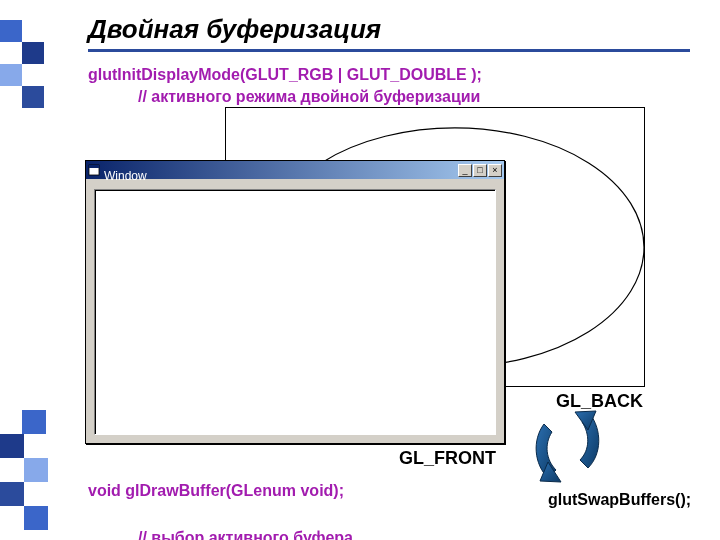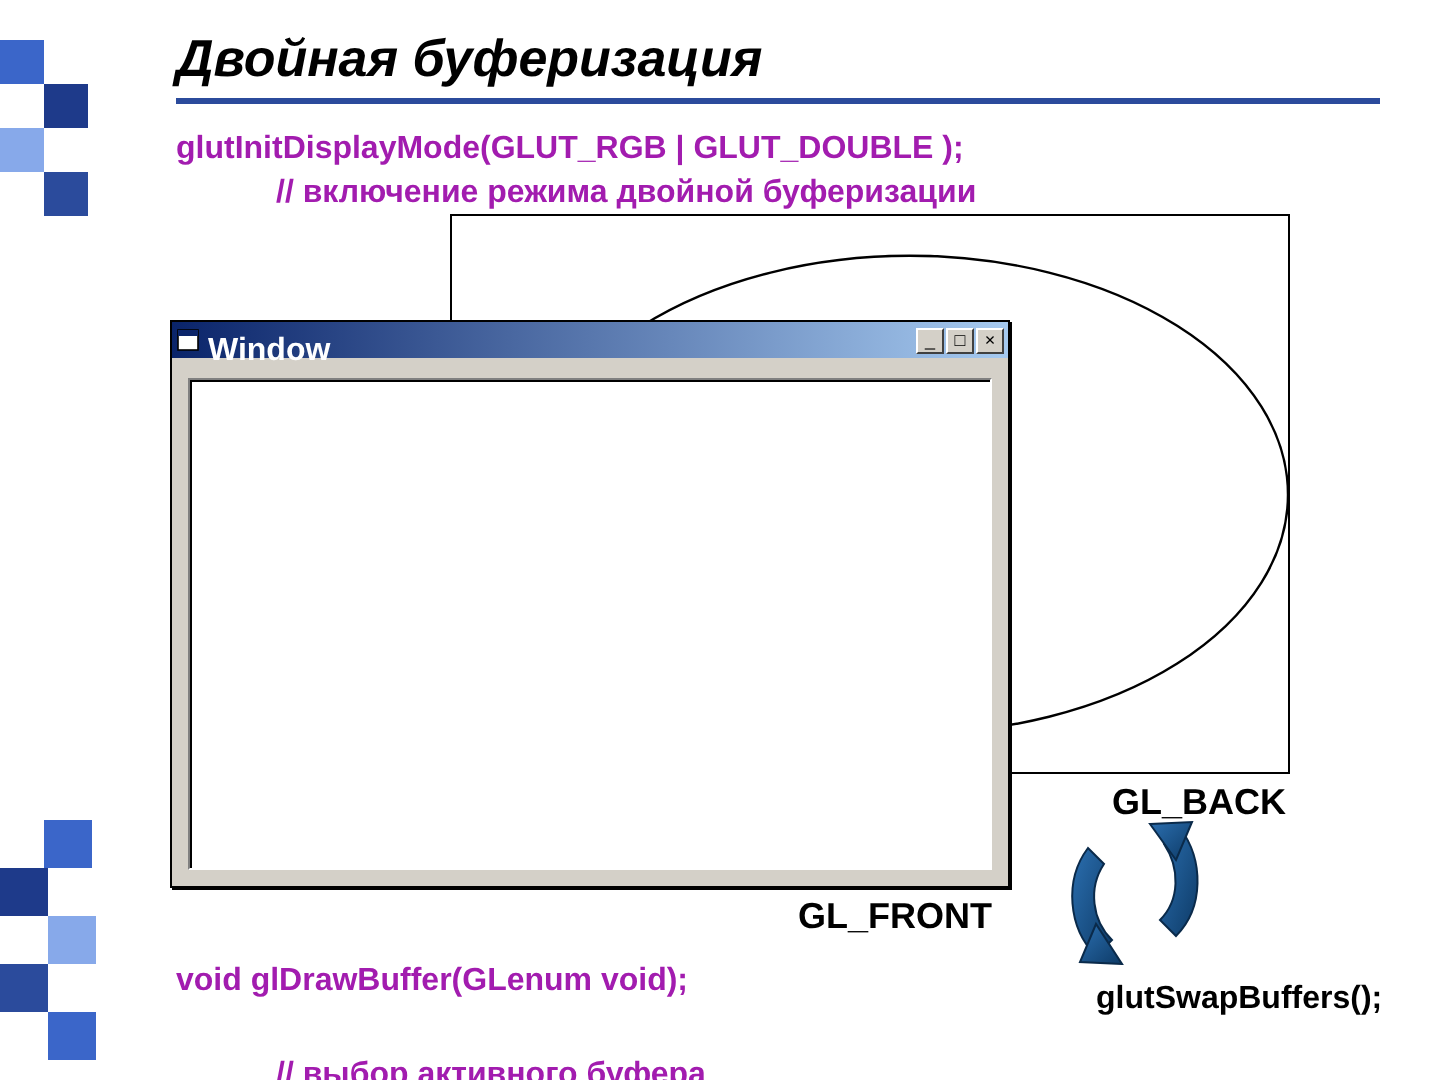--- a/index.html
+++ b/index.html
@@ -16,21 +16,21 @@
   .label-back { position: absolute; top: 391px; left: 556px; font-size: 18px; font-weight: bold; }
   .label-front { position: absolute; top: 448px; left: 399px; font-size: 18px; font-weight: bold; }
   .label-swap { position: absolute; top: 491px; left: 548px; font-size: 16px; font-weight: bold; text-align: center; }
   
   .backbuf { position: absolute; top: 107px; left: 225px; width: 420px; height: 280px; border: 1px solid #000; background: #fff; }
   .backbuf svg { position: absolute; inset: 0; }
   
   .win { position: absolute; top: 160px; left: 85px; width: 420px; height: 284px; background: #d4d0c8; border: 1px solid #000; box-shadow: 1px 1px 0 #000; }
   .titlebar { height: 18px; background: linear-gradient(to right, #0a246a, #a6caf0); display: flex; align-items: center; padding: 0 2px; }
   .ticon { width: 12px; height: 12px; margin-right: 4px; }
-  .ttext { color: #fff; font-size: 16px; font-weight: bold; flex: 1; margin-top: 12px; }
+  .ttext { color: #fff; font-size: 12px; font-weight: normal; flex: 1; margin-top: 12px; }
   .tbtn { width: 14px; height: 13px; background: #d4d0c8; border: 1px solid #fff; border-right-color: #404040; border-bottom-color: #404040; margin-left: 1px; font-size: 9px; line-height: 10px; text-align: center; font-family: "Small Fonts", Arial; }
   .clientarea { position: absolute; top: 28px; left: 8px; right: 8px; bottom: 8px; background: #fff; border: 1px solid #808080; border-right-color: #fff; border-bottom-color: #fff; box-shadow: inset 1px 1px 0 #000; }
   
   .deco { position: absolute; left: 0; top: 0; width: 54px; height: 540px; }
   .deco svg { width: 54px; height: 540px; }
   
   .swaparrow { position: absolute; top: 408px; left: 528px; width: 80px; height: 76px; }
 </style>
 </head>
 <body>
@@ -50,21 +50,21 @@
       <rect x="24" y="506" width="24" height="24" fill="#3b66c9"></rect>
     </svg>
   </div>
 
   <div class="title-wrap">
     <div class="title">Двойная буферизация</div>
     <div class="title-rule"></div>
   </div>
 
   <div class="body-text line1">glutInitDisplayMode(GLUT_RGB | GLUT_DOUBLE );</div>
-  <div class="body-text line2">// включение режима двойной буферизации</div>
+  <div class="body-text line2">// активного режима двойной буферизации</div>
 
   <div class="backbuf">
     <svg viewBox="0 0 420 280">
       <ellipse cx="230" cy="140" rx="190" ry="120" fill="none" stroke="#000" stroke-width="1.2"></ellipse>
     </svg>
   </div>
 
   <div class="win">
     <div class="titlebar">
       <svg class="ticon" viewBox="0 0 12 12">

